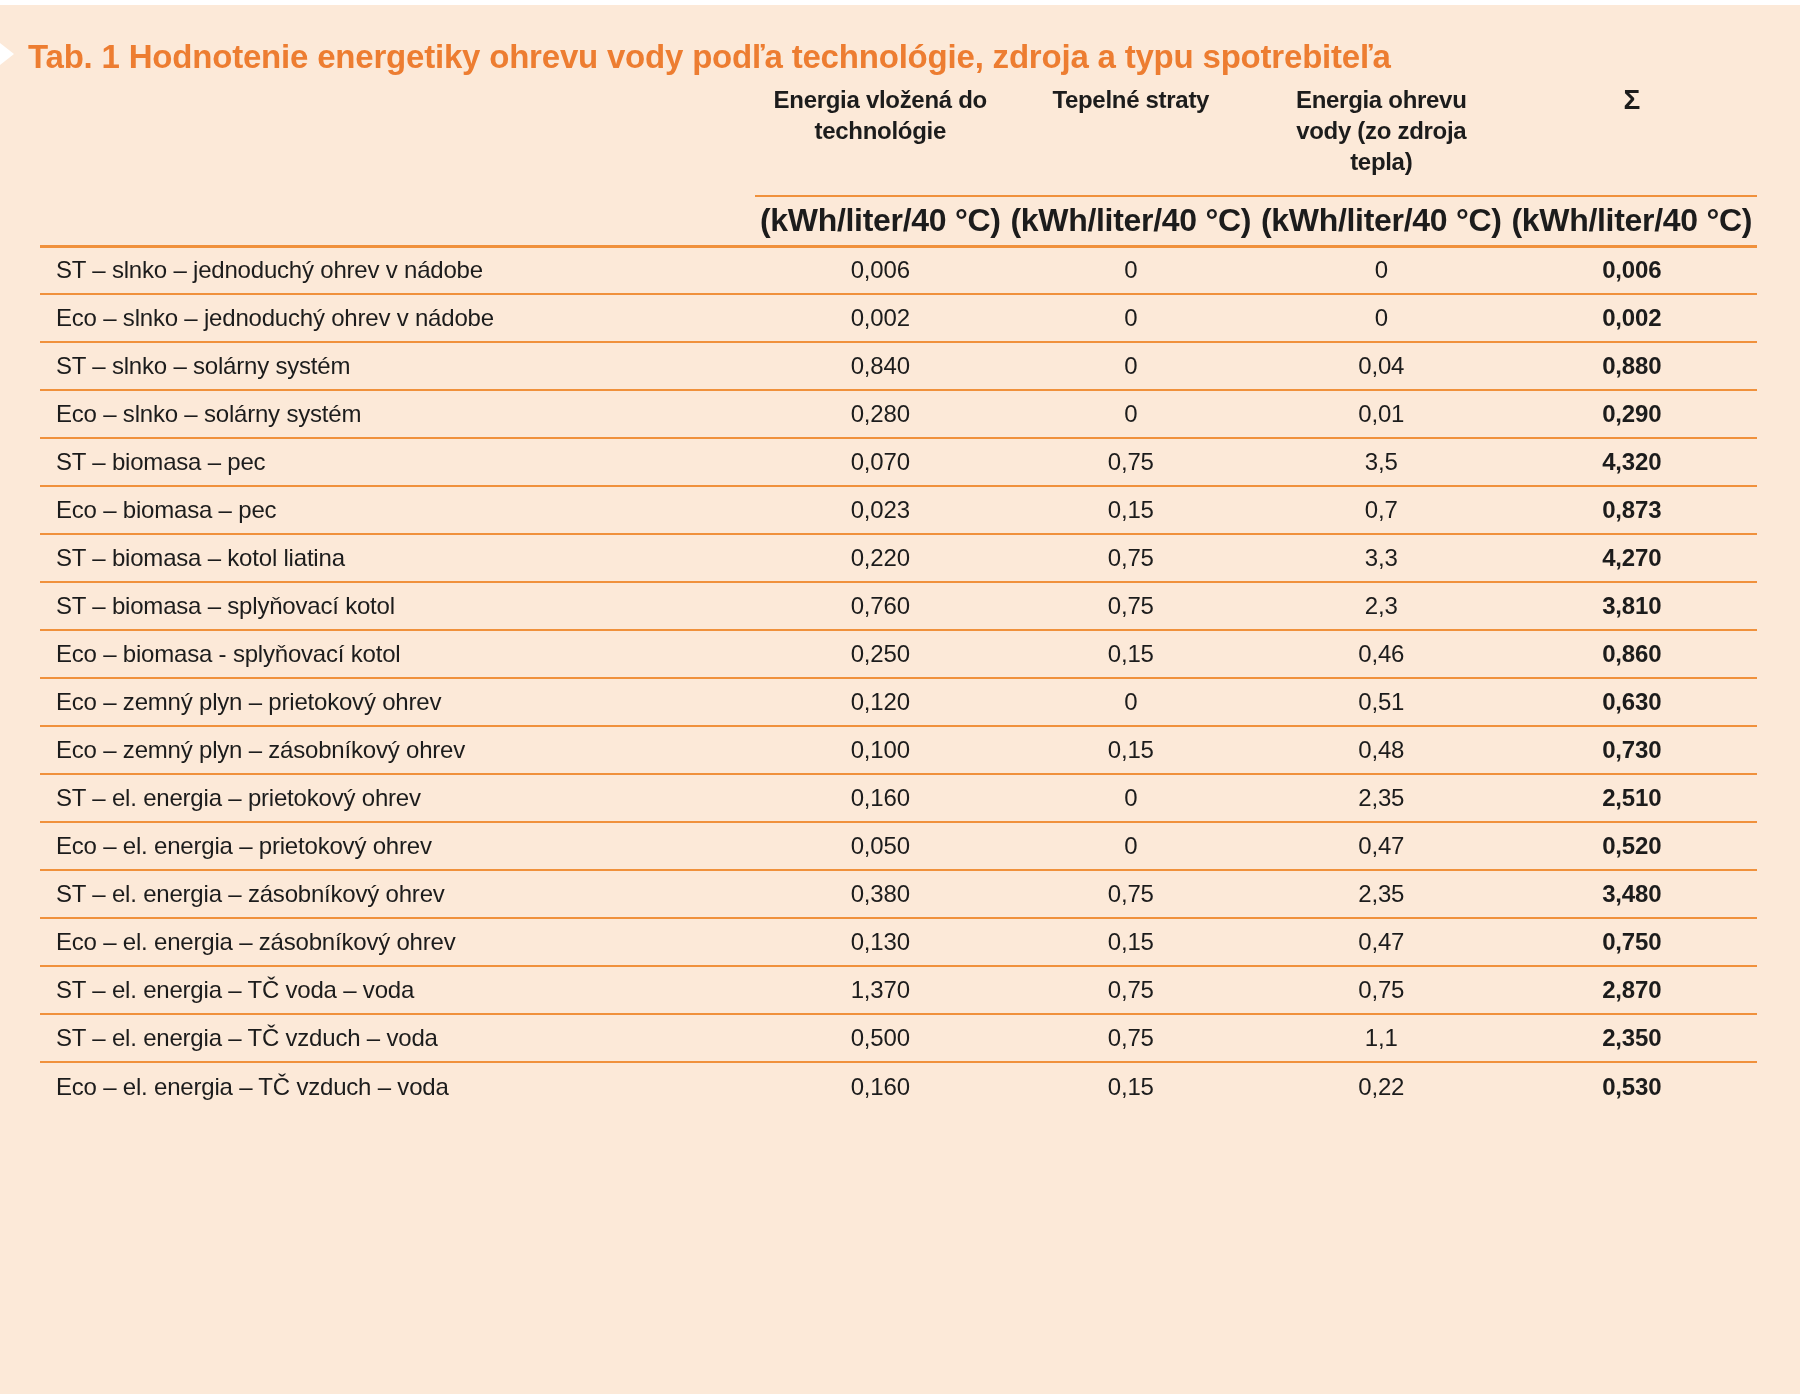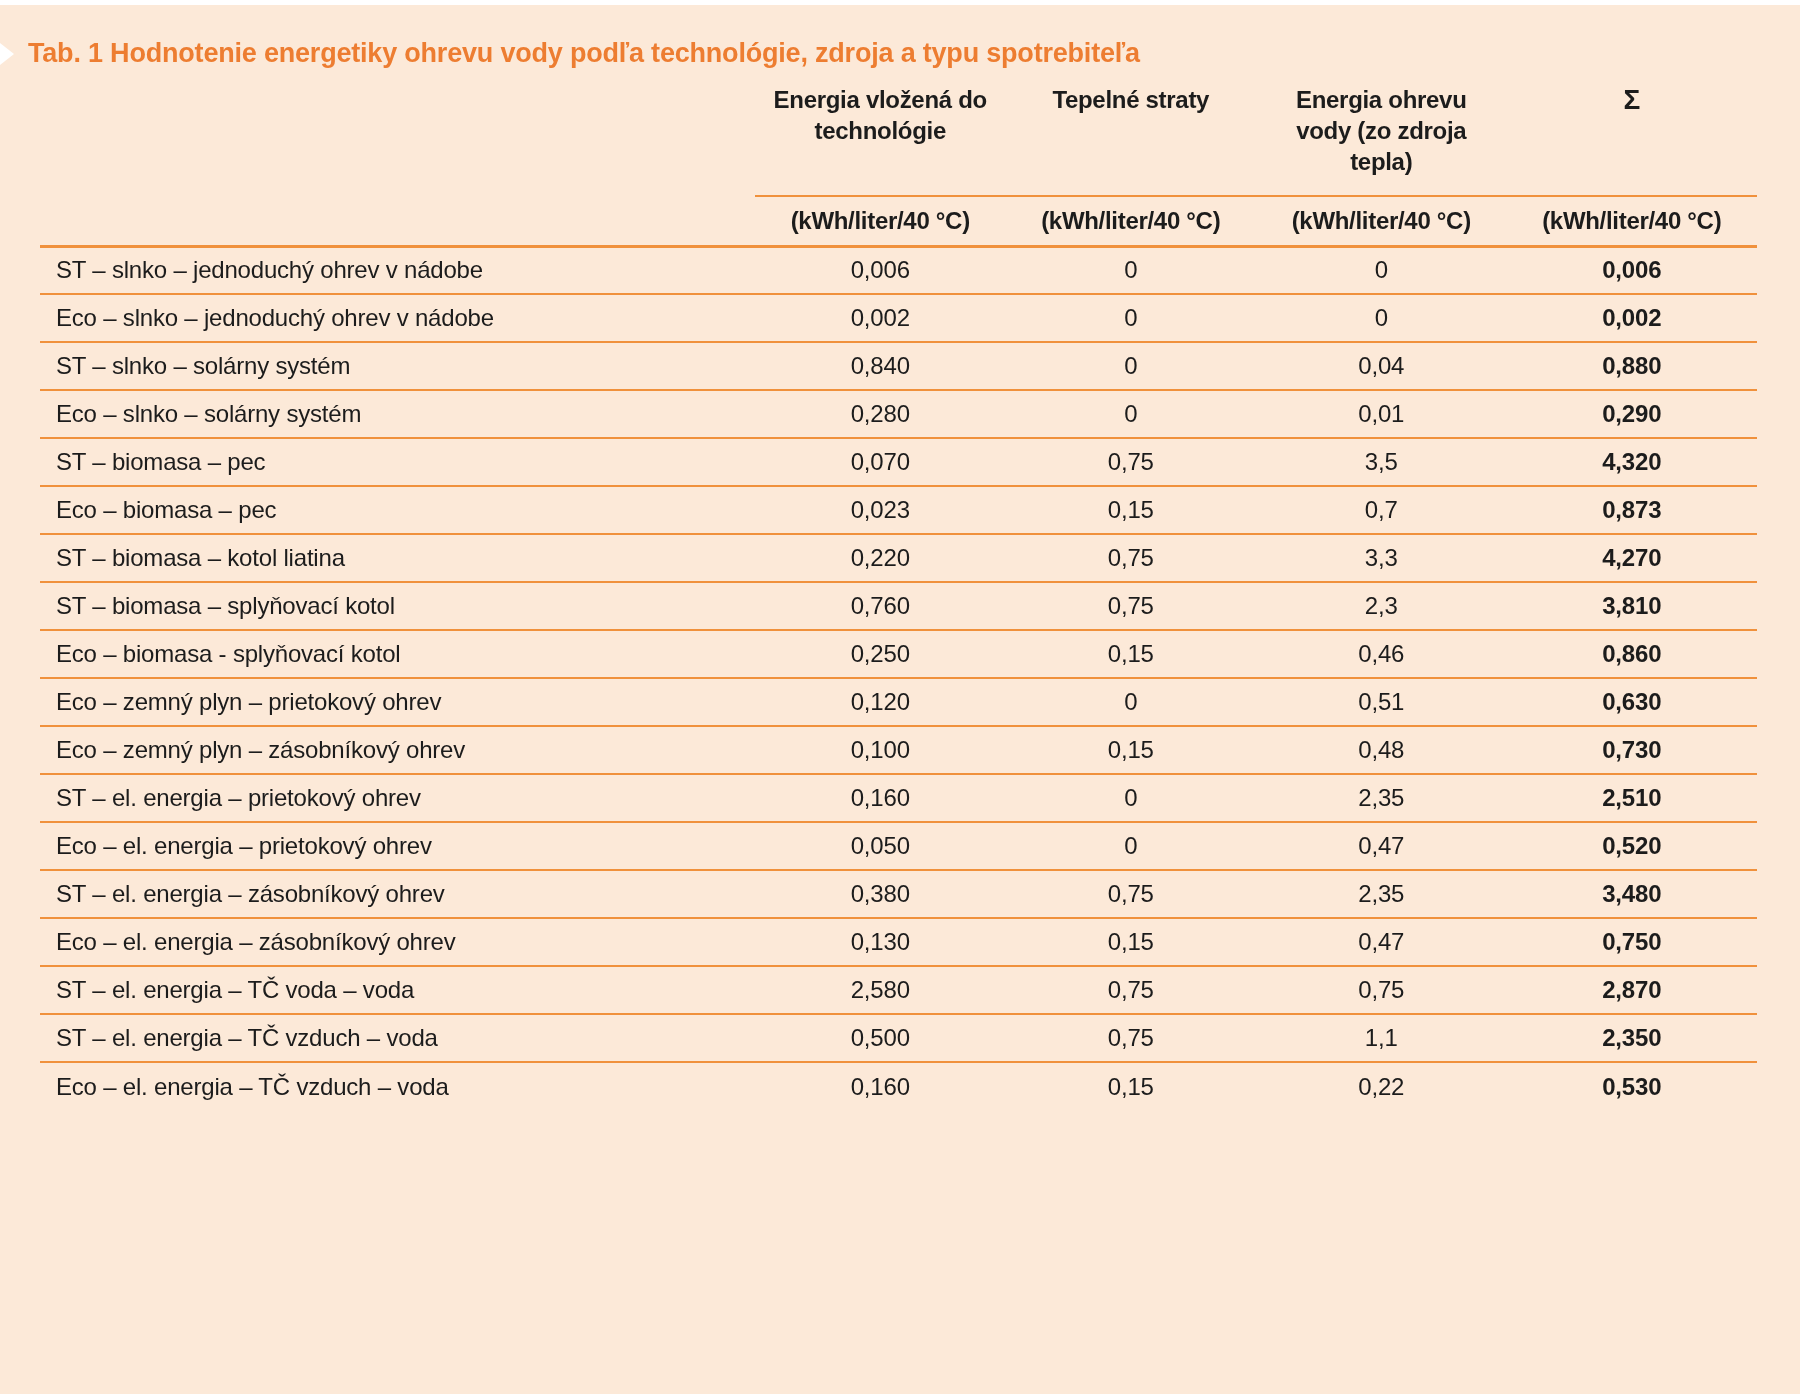--- a/index.html
+++ b/index.html
@@ -25,21 +25,21 @@
   }
   .chevron{
     position:absolute;left:0;top:5px;
     width:0;height:0;
     border-top:11px solid transparent;
     border-bottom:11px solid transparent;
     border-left:14px solid #ffffff;
   }
   .page-title{
     position:absolute;left:28px;top:0;
-    font-size:27px;font-weight:700;color:var(--title);
+    font-size:33px;font-weight:700;color:var(--title);
     letter-spacing:-0.2px;white-space:nowrap;
   }
   table.energy{
     position:absolute;top:84px;left:40px;
     width:1717px;
     border-collapse:collapse;
     table-layout:fixed;
   }
   col.c-label{width:715px;}
   col.c-data{width:250.5px;}
@@ -47,21 +47,21 @@
     font-size:24px;font-weight:700;
     vertical-align:top;text-align:center;
     line-height:31px;letter-spacing:-0.3px;
     padding:0 14px;
   }
   tr.head-row th{height:112px;}
   tr.head-row th.data-col{border-bottom:2px solid var(--line);}
   tr.head-row th.sigma{font-size:28px;}
   tr.units-row th{
     height:50px;vertical-align:middle;
-    font-size:24px;font-weight:700;letter-spacing:-0.3px;
+    font-size:32px;font-weight:700;letter-spacing:-0.3px;
     border-bottom:3px solid var(--line);
     padding:0;
   }
   tbody td{
     height:48px;font-size:24px;letter-spacing:-0.2px;
     vertical-align:middle;
     border-bottom:2px solid var(--line);
   }
   tbody tr:last-child td{border-bottom:none;}
   td.row-label{text-align:left;padding-left:16px;white-space:nowrap;}
@@ -203,21 +203,21 @@
   </tr>
       <tr>
     <td class="row-label">Eco – el. energia – zásobníkový ohrev</td>
     <td class="val">0,130</td>
     <td class="val">0,15</td>
     <td class="val">0,47</td>
     <td class="val sum">0,750</td>
   </tr>
       <tr>
     <td class="row-label">ST – el. energia – TČ voda – voda</td>
-    <td class="val">2,580</td>
+    <td class="val">1,370</td>
     <td class="val">0,75</td>
     <td class="val">0,75</td>
     <td class="val sum">2,870</td>
   </tr>
       <tr>
     <td class="row-label">ST – el. energia – TČ vzduch – voda</td>
     <td class="val">0,500</td>
     <td class="val">0,75</td>
     <td class="val">1,1</td>
     <td class="val sum">2,350</td>

